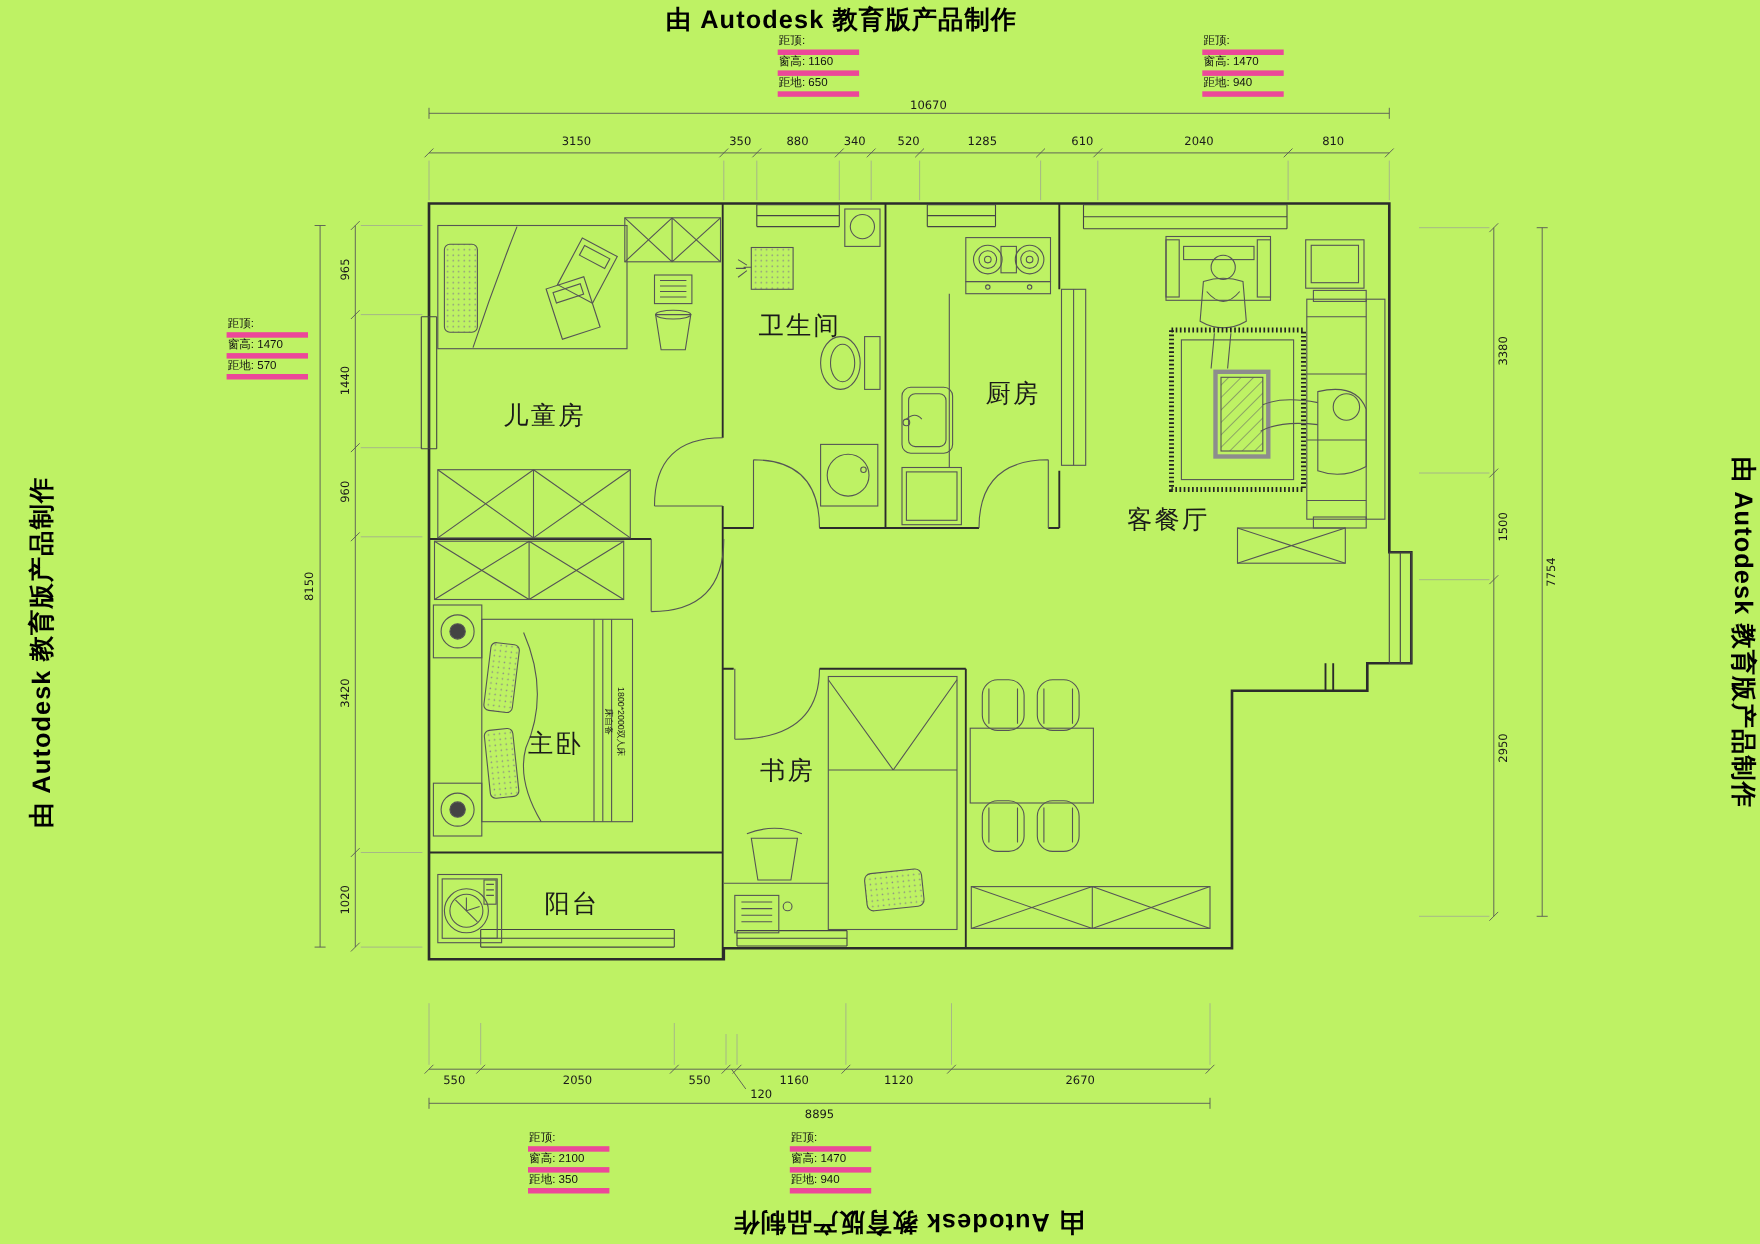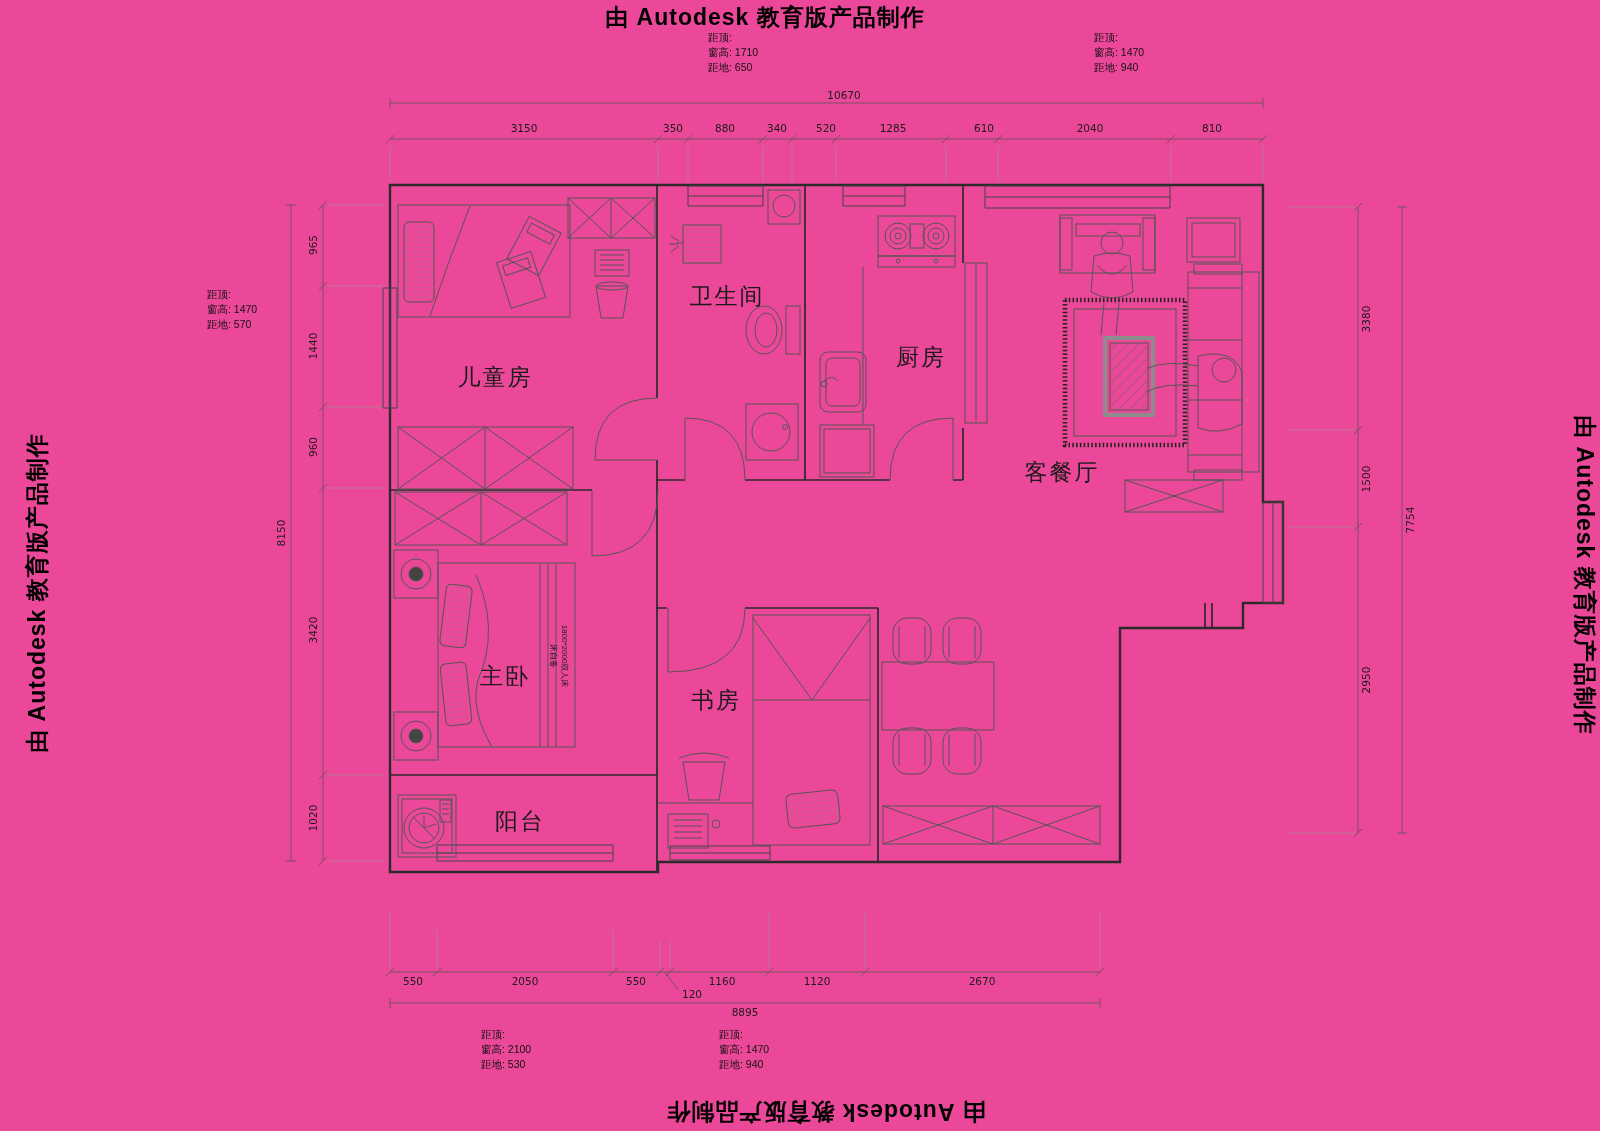--- a/index.html
+++ b/index.html
@@ -1,61 +1,61 @@
 <!DOCTYPE html>
 <html><head>
 <meta charset="utf-8">
 <style>
   html,body{margin:0;padding:0;background:#fff;}
-  .page{position:relative;width:1600px;height:1131px;background:#ec4899;overflow:hidden;
+  .page{position:relative;width:1600px;height:1131px;background:#bef264;overflow:hidden;
         font-family:"Liberation Sans",sans-serif;color:#111;}
   .watermark{position:absolute;width:420px;height:30px;text-align:center;font-size:23px;
              font-weight:700;color:#000;white-space:nowrap;letter-spacing:1px;}
   .wm-top{left:555px;top:2px;}
   .wm-left{left:-173px;top:578px;transform:rotate(-90deg);}
   .wm-right{left:1375px;top:560px;transform:rotate(90deg);}
   .wm-bottom{left:616px;top:1097px;transform:rotate(180deg);}
   .anno{position:absolute;font-size:10.5px;line-height:1.25;color:#111;}
-  .anno .row{display:block;min-width:70px;border-bottom:1px solid #ec4899;
+  .anno .row{display:block;min-width:70px;border-bottom:5px solid #ec4899;
              padding:0 3px 1px 1px;white-space:nowrap;}
   svg{position:absolute;left:0;top:0;}
   text{fill:#1a1a1a;}
   .dimtxt{font-size:10.5px;font-family:"DejaVu Sans",sans-serif;}
   .roomtxt{font-size:23px;letter-spacing:2px;font-family:"Liberation Sans",sans-serif;}
   .bedtxt{font-size:8px;}
 </style>
 </head>
 <body>
 
 <div class="page">
 
   <div class="watermark wm-top">由 Autodesk 教育版产品制作</div>
   <div class="watermark wm-left">由 Autodesk 教育版产品制作</div>
   <div class="watermark wm-right">由 Autodesk 教育版产品制作</div>
   <div class="watermark wm-bottom">由 Autodesk 教育版产品制作</div>
 
   <div class="anno" style="left:707px;top:31px;">
     <span class="row">距顶:</span>
-    <span class="row">窗高: 1710</span>
+    <span class="row">窗高: 1160</span>
     <span class="row">距地: 650</span>
   </div>
   <div class="anno" style="left:1093px;top:31px;">
     <span class="row">距顶:</span>
     <span class="row">窗高: 1470</span>
     <span class="row">距地: 940</span>
   </div>
   <div class="anno" style="left:206px;top:288px;">
     <span class="row">距顶:</span>
     <span class="row">窗高: 1470</span>
     <span class="row">距地: 570</span>
   </div>
   <div class="anno" style="left:480px;top:1028px;">
     <span class="row">距顶:</span>
     <span class="row">窗高: 2100</span>
-    <span class="row">距地: 530</span>
+    <span class="row">距地: 350</span>
   </div>
   <div class="anno" style="left:718px;top:1028px;">
     <span class="row">距顶:</span>
     <span class="row">窗高: 1470</span>
     <span class="row">距地: 940</span>
   </div>
 
   <svg width="1600" height="1131" viewBox="0 0 1600 1131">
     <defs>
       <pattern id="dots" width="5" height="5" patternUnits="userSpaceOnUse">

